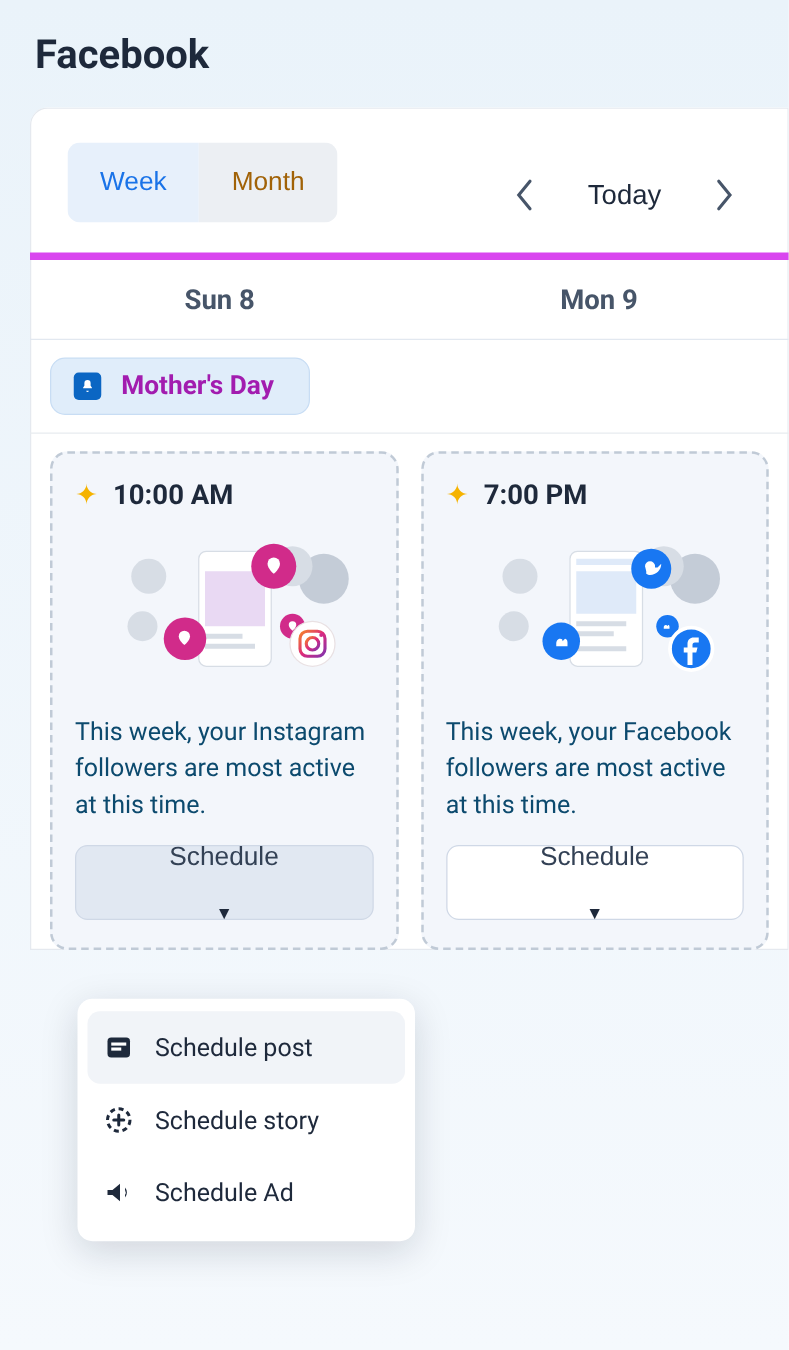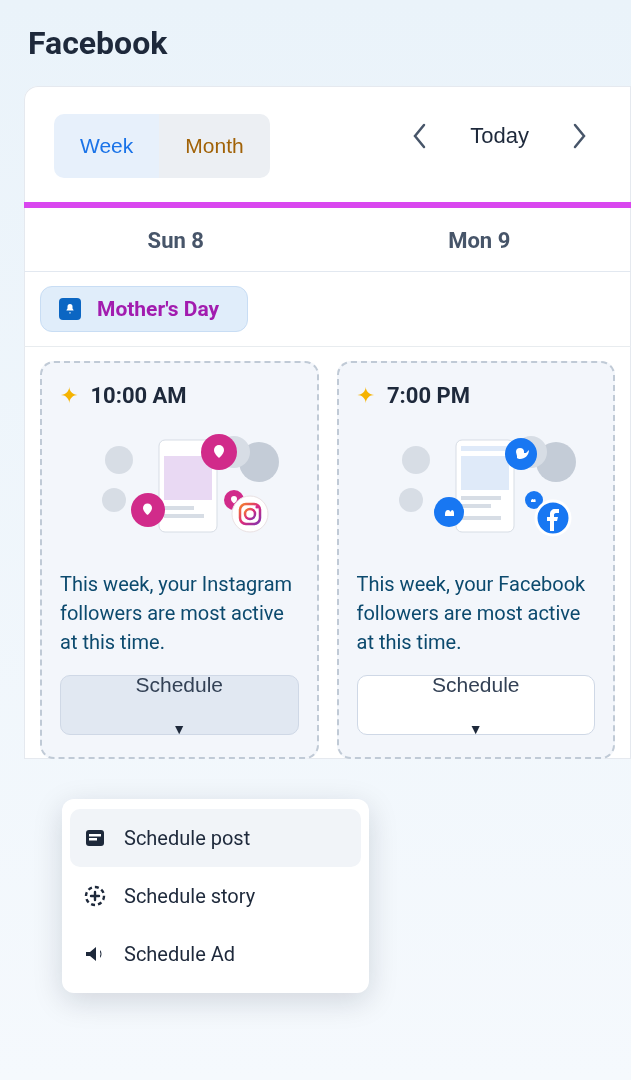--- a/index.html
+++ b/index.html
@@ -19,21 +19,21 @@
   .panel {
     background: #fff;
     border-radius: 14px 0 0 0;
     margin-left: 24px;
     box-shadow: 0 0 0 1px #e5e9ef inset;
     overflow: visible;
   }
   
   .toolbar {
     display: flex;
-    align-items: flex-start;
+    align-items: flex-end;
     padding: 28px 30px 24px 30px;
     gap: 24px;
   }
   .seg {
     display: flex;
     border-radius: 10px;
     overflow: hidden;
   }
   .seg-btn {
     border: none;
@@ -139,21 +139,21 @@
     flex-direction:column;
   }
   .sched-btn.filled { background:#e1e8f2; border:1px solid #cfd8e6; }
   .sched-btn.outline { background:#fff; border:1px solid #cfd8e6; }
   .caret { font-size:14px; color:#1e293b; }
   
   .dropdown {
     position:absolute;
     top: 438px;
     left: 22px;
-    width: 307px;
+    width: 270px;
     background:#fff;
     border-radius:12px;
     box-shadow: 0 8px 30px rgba(15,23,42,.15);
     padding:10px 0;
     z-index:10;
   }
   .dd-item {
     display:flex;
     align-items:center;
     gap:16px;

